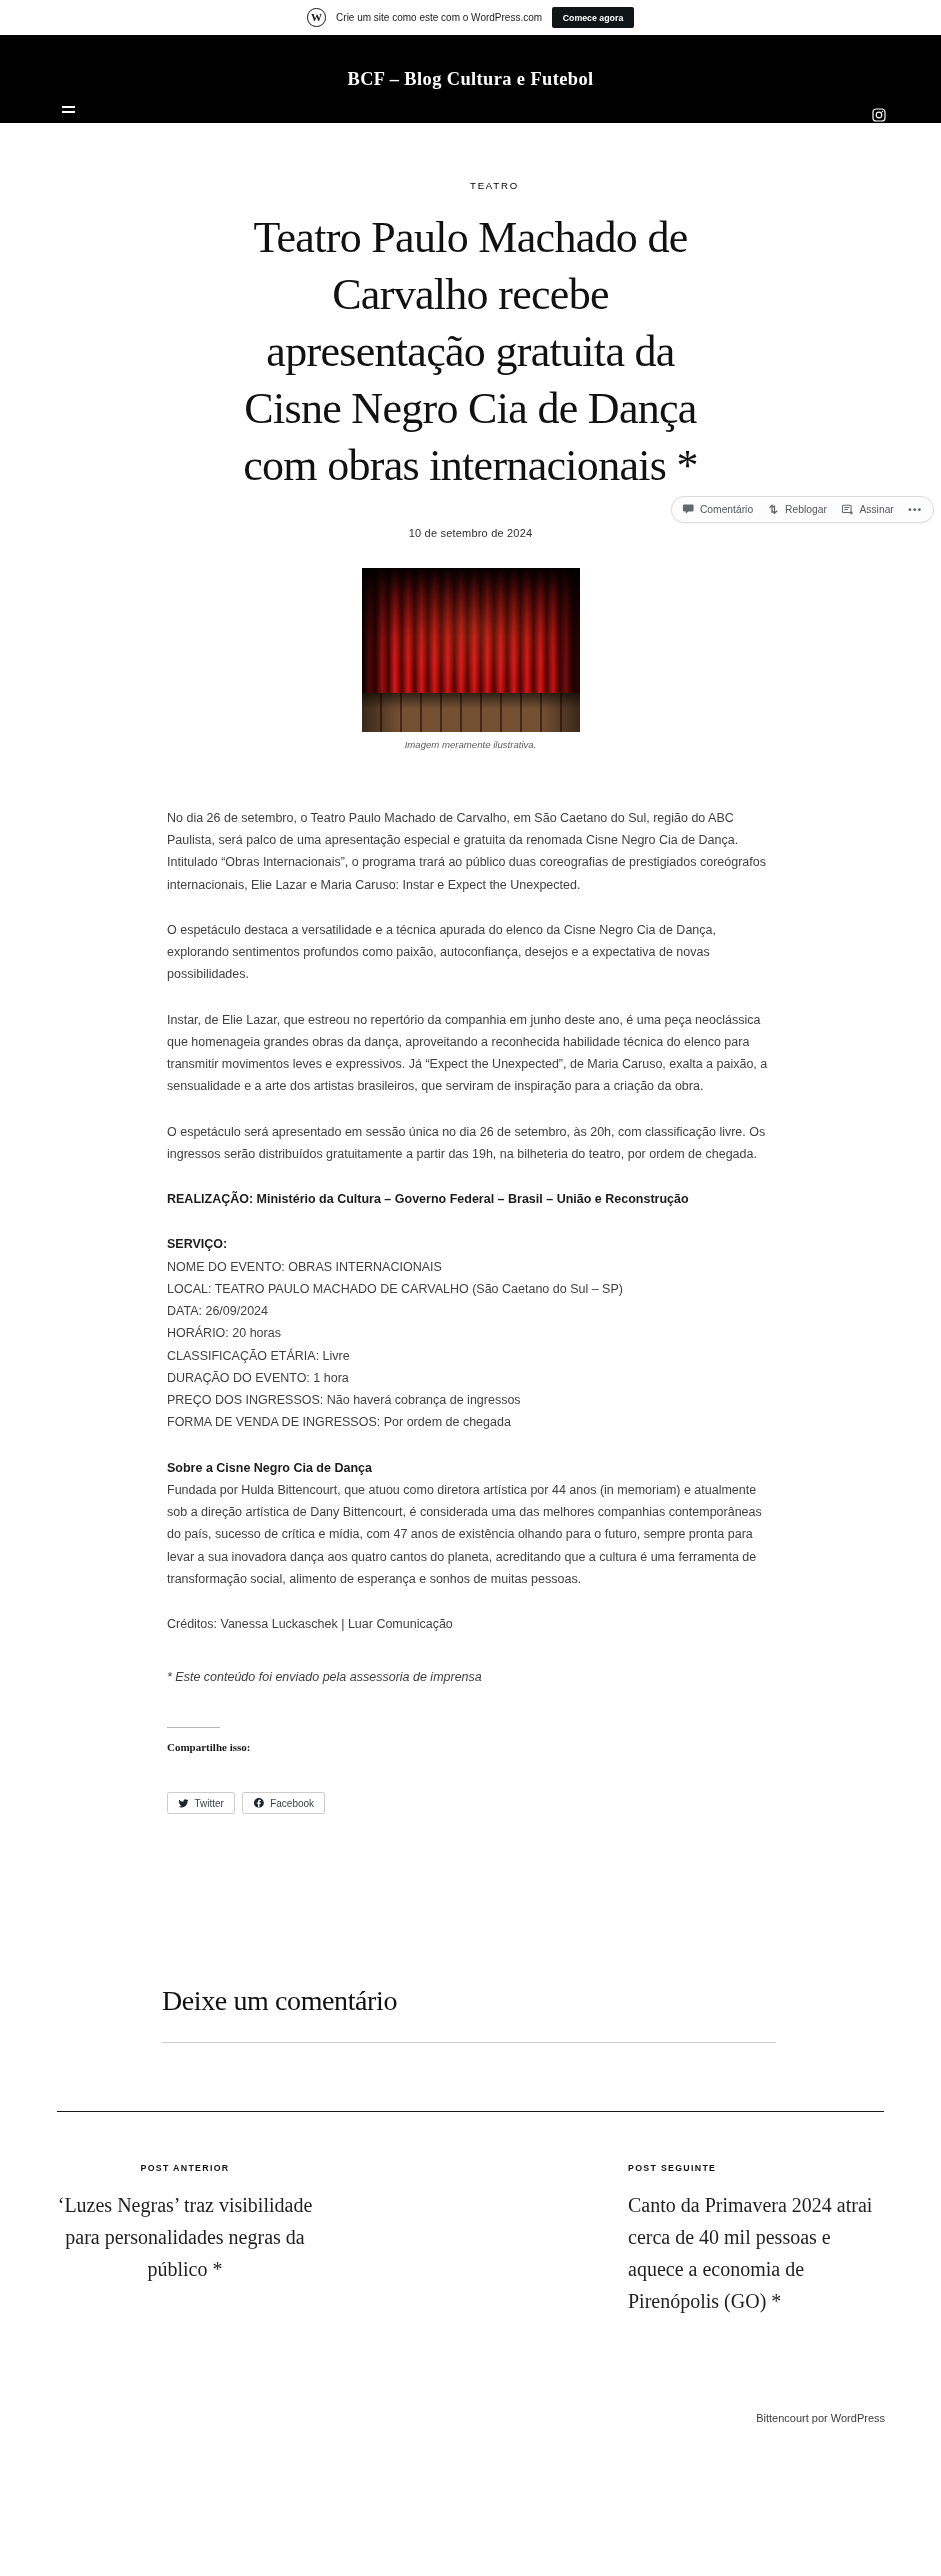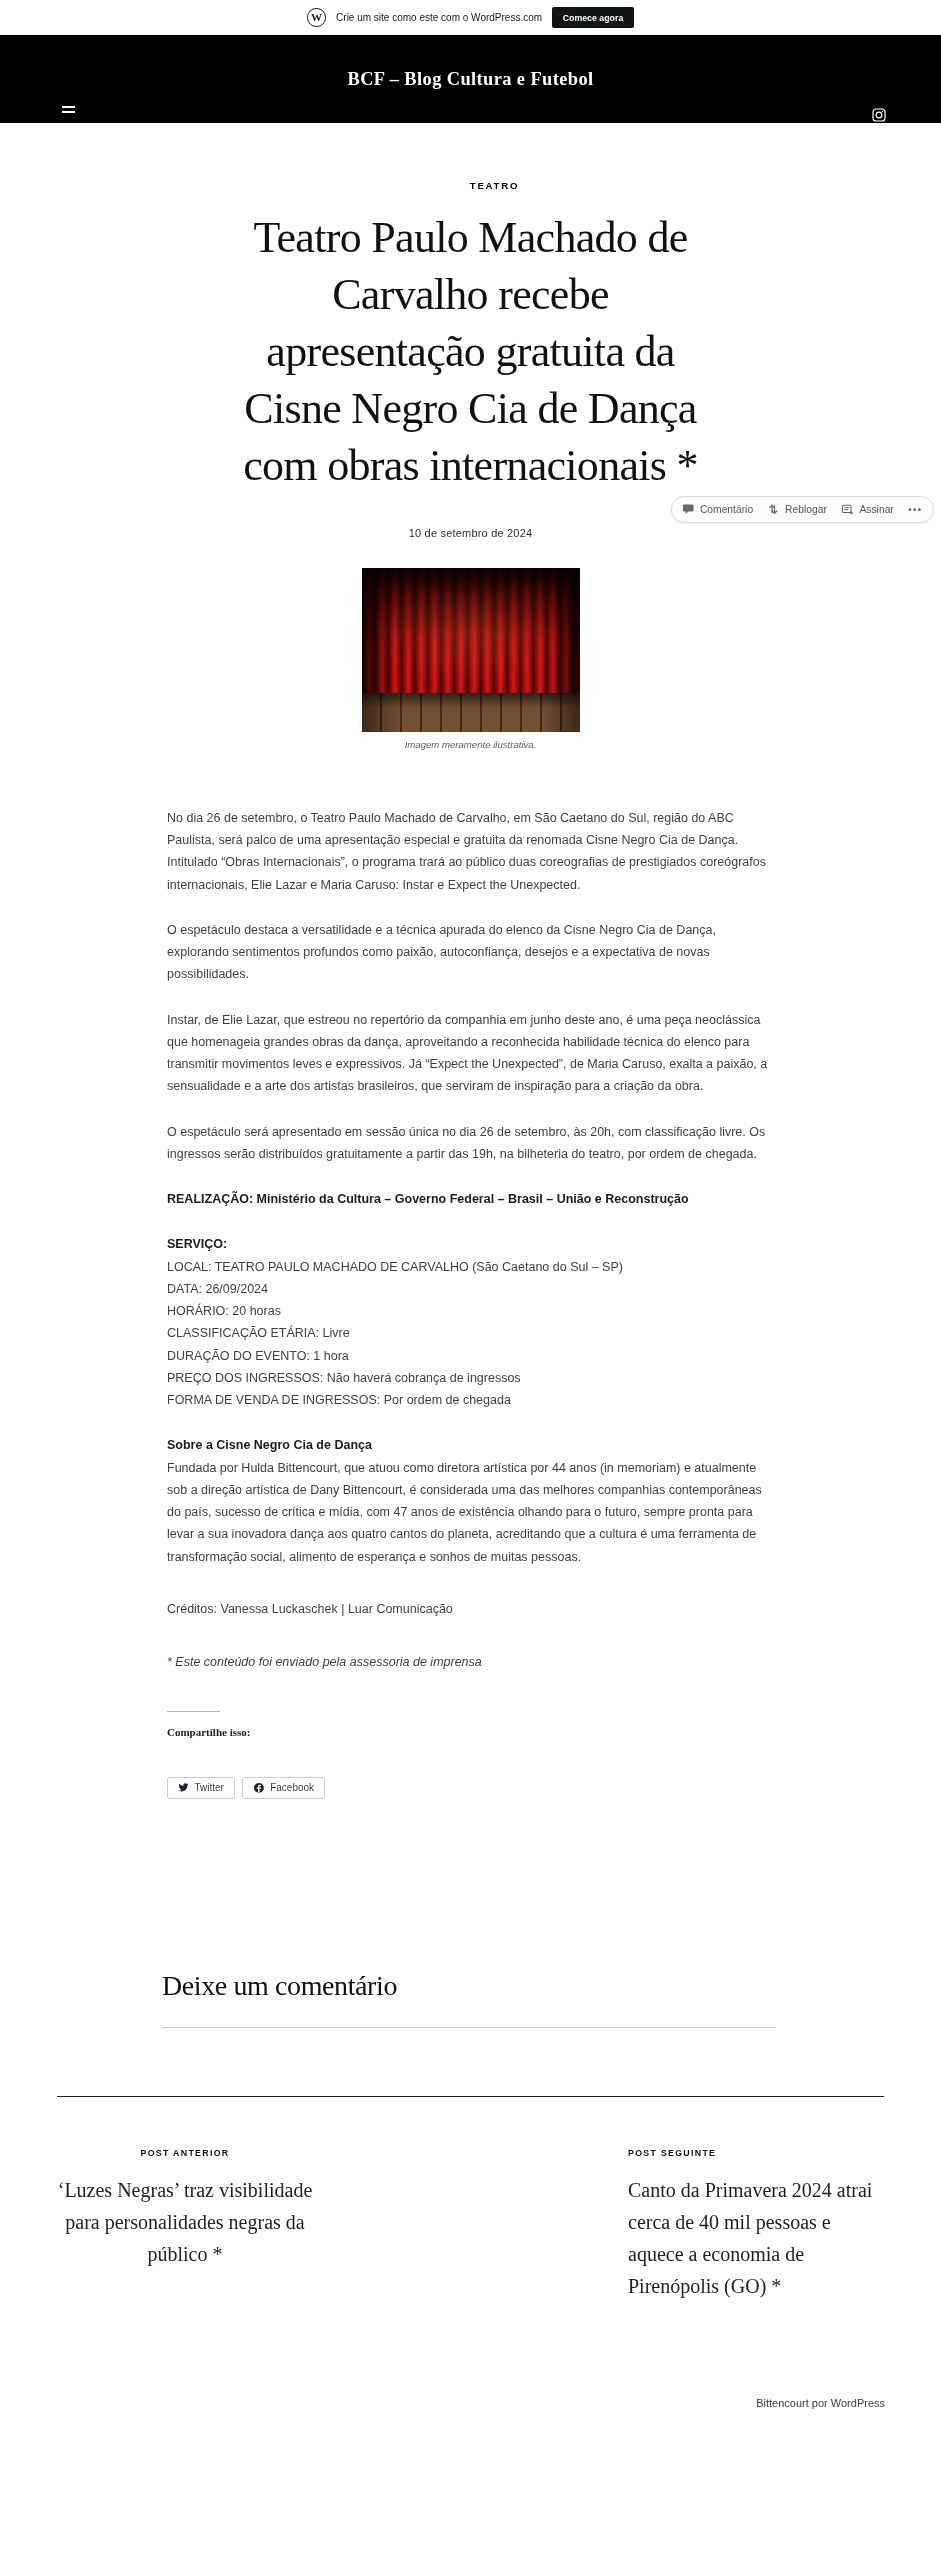--- a/index.html
+++ b/index.html
@@ -32,21 +32,21 @@
   .hamburger { position:absolute; left:62px; top:71px; width:13.2px; cursor:pointer; }
   .hamburger span { display:block; height:1.5px; background:#fff; margin-bottom:3.7px; }
   .site-title {
     color:#fff; font-family:"Liberation Serif", serif; font-weight:bold; font-size:18.4px; letter-spacing:0.4px;
   }
   .instagram { position:absolute; right:54px; top:72px; width:16px; height:16px; cursor:pointer; }
 
   
   .hero { text-align:center; padding-top:57px; }
   .category {
-    font-size:9.6px; font-weight:bold; letter-spacing:1.8px; color:#000; text-transform:uppercase; cursor:pointer;padding-left:48px;
+    font-size:9.6px; font-weight:normal; letter-spacing:1.8px; color:#000; text-transform:uppercase; cursor:pointer;padding-left:48px;
   }
   .post-title {
     font-family:"Liberation Serif", serif; font-weight:400; font-size:44px; line-height:1.3;
     color:#111; max-width:485px; margin:17.6px auto 0; letter-spacing:-0.7px;
   }
   .post-date { margin-top:32px; font-size:11px; color:#2f2f2f; letter-spacing:0.2px; }
 
   
   .figure { margin-top:29px; text-align:center; }
   .curtain-img {
@@ -187,30 +187,31 @@
 <div class="content">
   <p>No dia 26 de setembro, o Teatro Paulo Machado de Carvalho, em São Caetano do Sul, região do ABC Paulista, será palco de uma apresentação especial e gratuita da renomada Cisne Negro Cia de Dança. Intitulado “Obras Internacionais”, o programa trará ao público duas coreografias de prestigiados coreógrafos internacionais, Elie Lazar e Maria Caruso: Instar e Expect the Unexpected.</p>
   <p>O espetáculo destaca a versatilidade e a técnica apurada do elenco da Cisne Negro Cia de Dança, explorando sentimentos profundos como paixão, autoconfiança, desejos e a expectativa de novas possibilidades.</p>
   <p>Instar, de Elie Lazar, que estreou no repertório da companhia em junho deste ano, é uma peça neoclássica que homenageia grandes obras da dança, aproveitando a reconhecida habilidade técnica do elenco para transmitir movimentos leves e expressivos. Já “Expect the Unexpected”, de Maria Caruso, exalta a paixão, a sensualidade e a arte dos artistas brasileiros, que serviram de inspiração para a criação da obra.</p>
   <p>O espetáculo será apresentado em sessão única no dia 26 de setembro, às 20h, com classificação livre.  Os ingressos serão distribuídos gratuitamente a partir das 19h, na bilheteria do teatro, por ordem de chegada.</p>
 
   <p class="bold-line">REALIZAÇÃO: Ministério da Cultura – Governo Federal – Brasil – União e Reconstrução</p>
 
   <div class="servico" style="margin-bottom:23px;">
     <div class="bold-line">SERVIÇO:</div>
+    <div>NOME DO EVENTO: OBRAS INTERNACIONAIS</div>
     <div>LOCAL: TEATRO PAULO MACHADO DE CARVALHO (São Caetano do Sul – SP)</div>
     <div>DATA: 26/09/2024</div>
     <div>HORÁRIO: 20 horas</div>
     <div>CLASSIFICAÇÃO ETÁRIA: Livre</div>
     <div>DURAÇÃO DO EVENTO: 1 hora</div>
     <div>PREÇO DOS INGRESSOS: Não haverá cobrança de ingressos</div>
     <div>FORMA DE VENDA DE INGRESSOS: Por ordem de chegada</div>
   </div>
 
-  <div style="margin-bottom:30px;">
+  <div style="margin-bottom:23px;">
     <div class="bold-line">Sobre a Cisne Negro Cia de Dança</div>
     <div>Fundada por Hulda Bittencourt, que atuou como  diretora artística por 44 anos (in memoriam) e atualmente sob a direção artística de Dany Bittencourt, é considerada uma das melhores companhias contemporâneas do país, sucesso de crítica e mídia, com 47 anos de existência olhando para o futuro, sempre pronta para levar a sua inovadora dança aos quatro cantos do planeta, acreditando que a cultura é uma ferramenta de transformação social, alimento de esperança e sonhos de muitas pessoas.</div>
   </div>
 
   <p>Créditos: Vanessa Luckaschek | Luar Comunicação</p>
   <p class="italic">* Este conteúdo foi enviado pela assessoria de imprensa</p>
 
   <div class="share">
     <div class="share-divider"></div>
     <div class="share-label">Compartilhe isso:</div>

